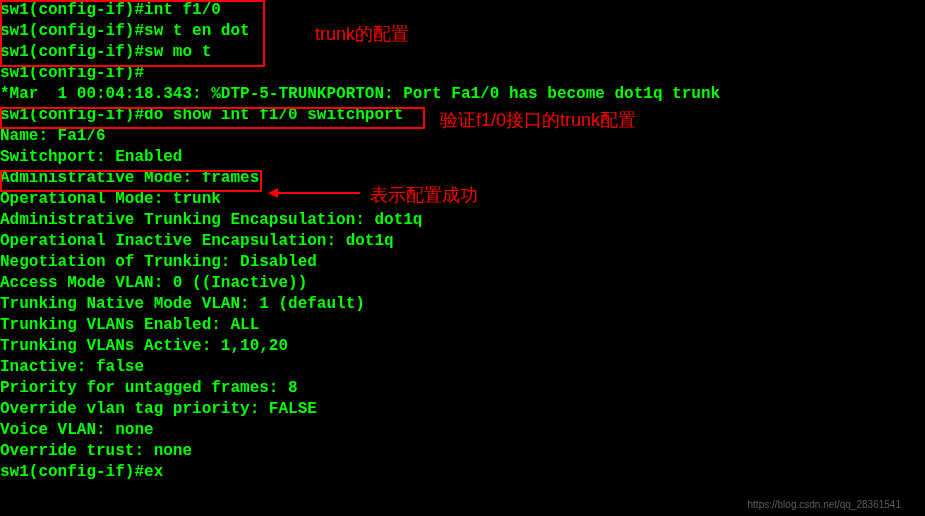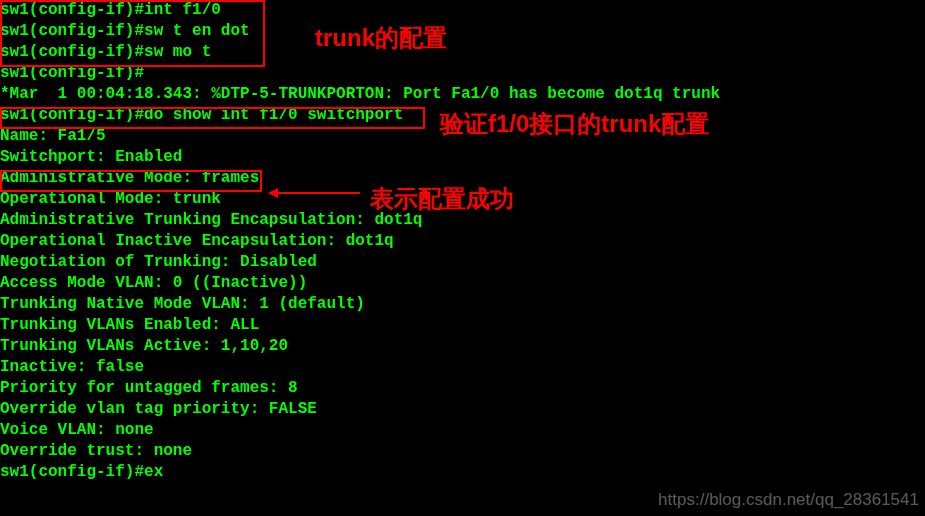--- a/index.html
+++ b/index.html
@@ -21,56 +21,56 @@
     }
     .box-red {
       position: absolute;
       border: 2px solid #ff0000;
       pointer-events: none;
     }
     .label-red {
       position: absolute;
       color: #ff0000;
       font-family: "Microsoft YaHei", sans-serif;
-      font-weight: bold;
-      font-size: 24px;
+      font-weight: normal;
+      font-size: 18px;
     }
     .arrow-line {
       position: absolute;
       height: 2px;
       background: #ff0000;
     }
     .arrow-head {
       position: absolute;
       width: 0;
       height: 0;
       border-top: 5px solid transparent;
       border-bottom: 5px solid transparent;
       border-right: 10px solid #ff0000;
     }
     .watermark {
       position: absolute;
-      right: 6px;
+      right: 24px;
       bottom: 6px;
       color: rgba(255,255,255,0.35);
       font-family: Arial, sans-serif;
-      font-size: 17px;
+      font-size: 10px;
       font-weight: normal;
     }
   </style>
 </head>
 <body>
 
 <div class="line">sw1(config-if)#int f1/0</div>
 <div class="line">sw1(config-if)#sw t en dot</div>
 <div class="line">sw1(config-if)#sw mo t</div>
 <div class="line">sw1(config-if)#</div>
 <div class="line">*Mar  1 00:04:18.343: %DTP-5-TRUNKPORTON: Port Fa1/0 has become dot1q trunk</div>
 <div class="line">sw1(config-if)#do show int f1/0 switchport</div>
-<div class="line">Name: Fa1/5</div>
+<div class="line">Name: Fa1/6</div>
 <div class="line">Switchport: Enabled</div>
 <div class="line">Administrative Mode: frames</div>
 <div class="line">Operational Mode: trunk</div>
 <div class="line">Administrative Trunking Encapsulation: dot1q</div>
 <div class="line">Operational Inactive Encapsulation: dot1q</div>
 <div class="line">Negotiation of Trunking: Disabled</div>
 <div class="line">Access Mode VLAN: 0 ((Inactive))</div>
 <div class="line">Trunking Native Mode VLAN: 1 (default)</div>
 <div class="line">Trunking VLANs Enabled: ALL</div>
 <div class="line">Trunking VLANs Active: 1,10,20</div>

